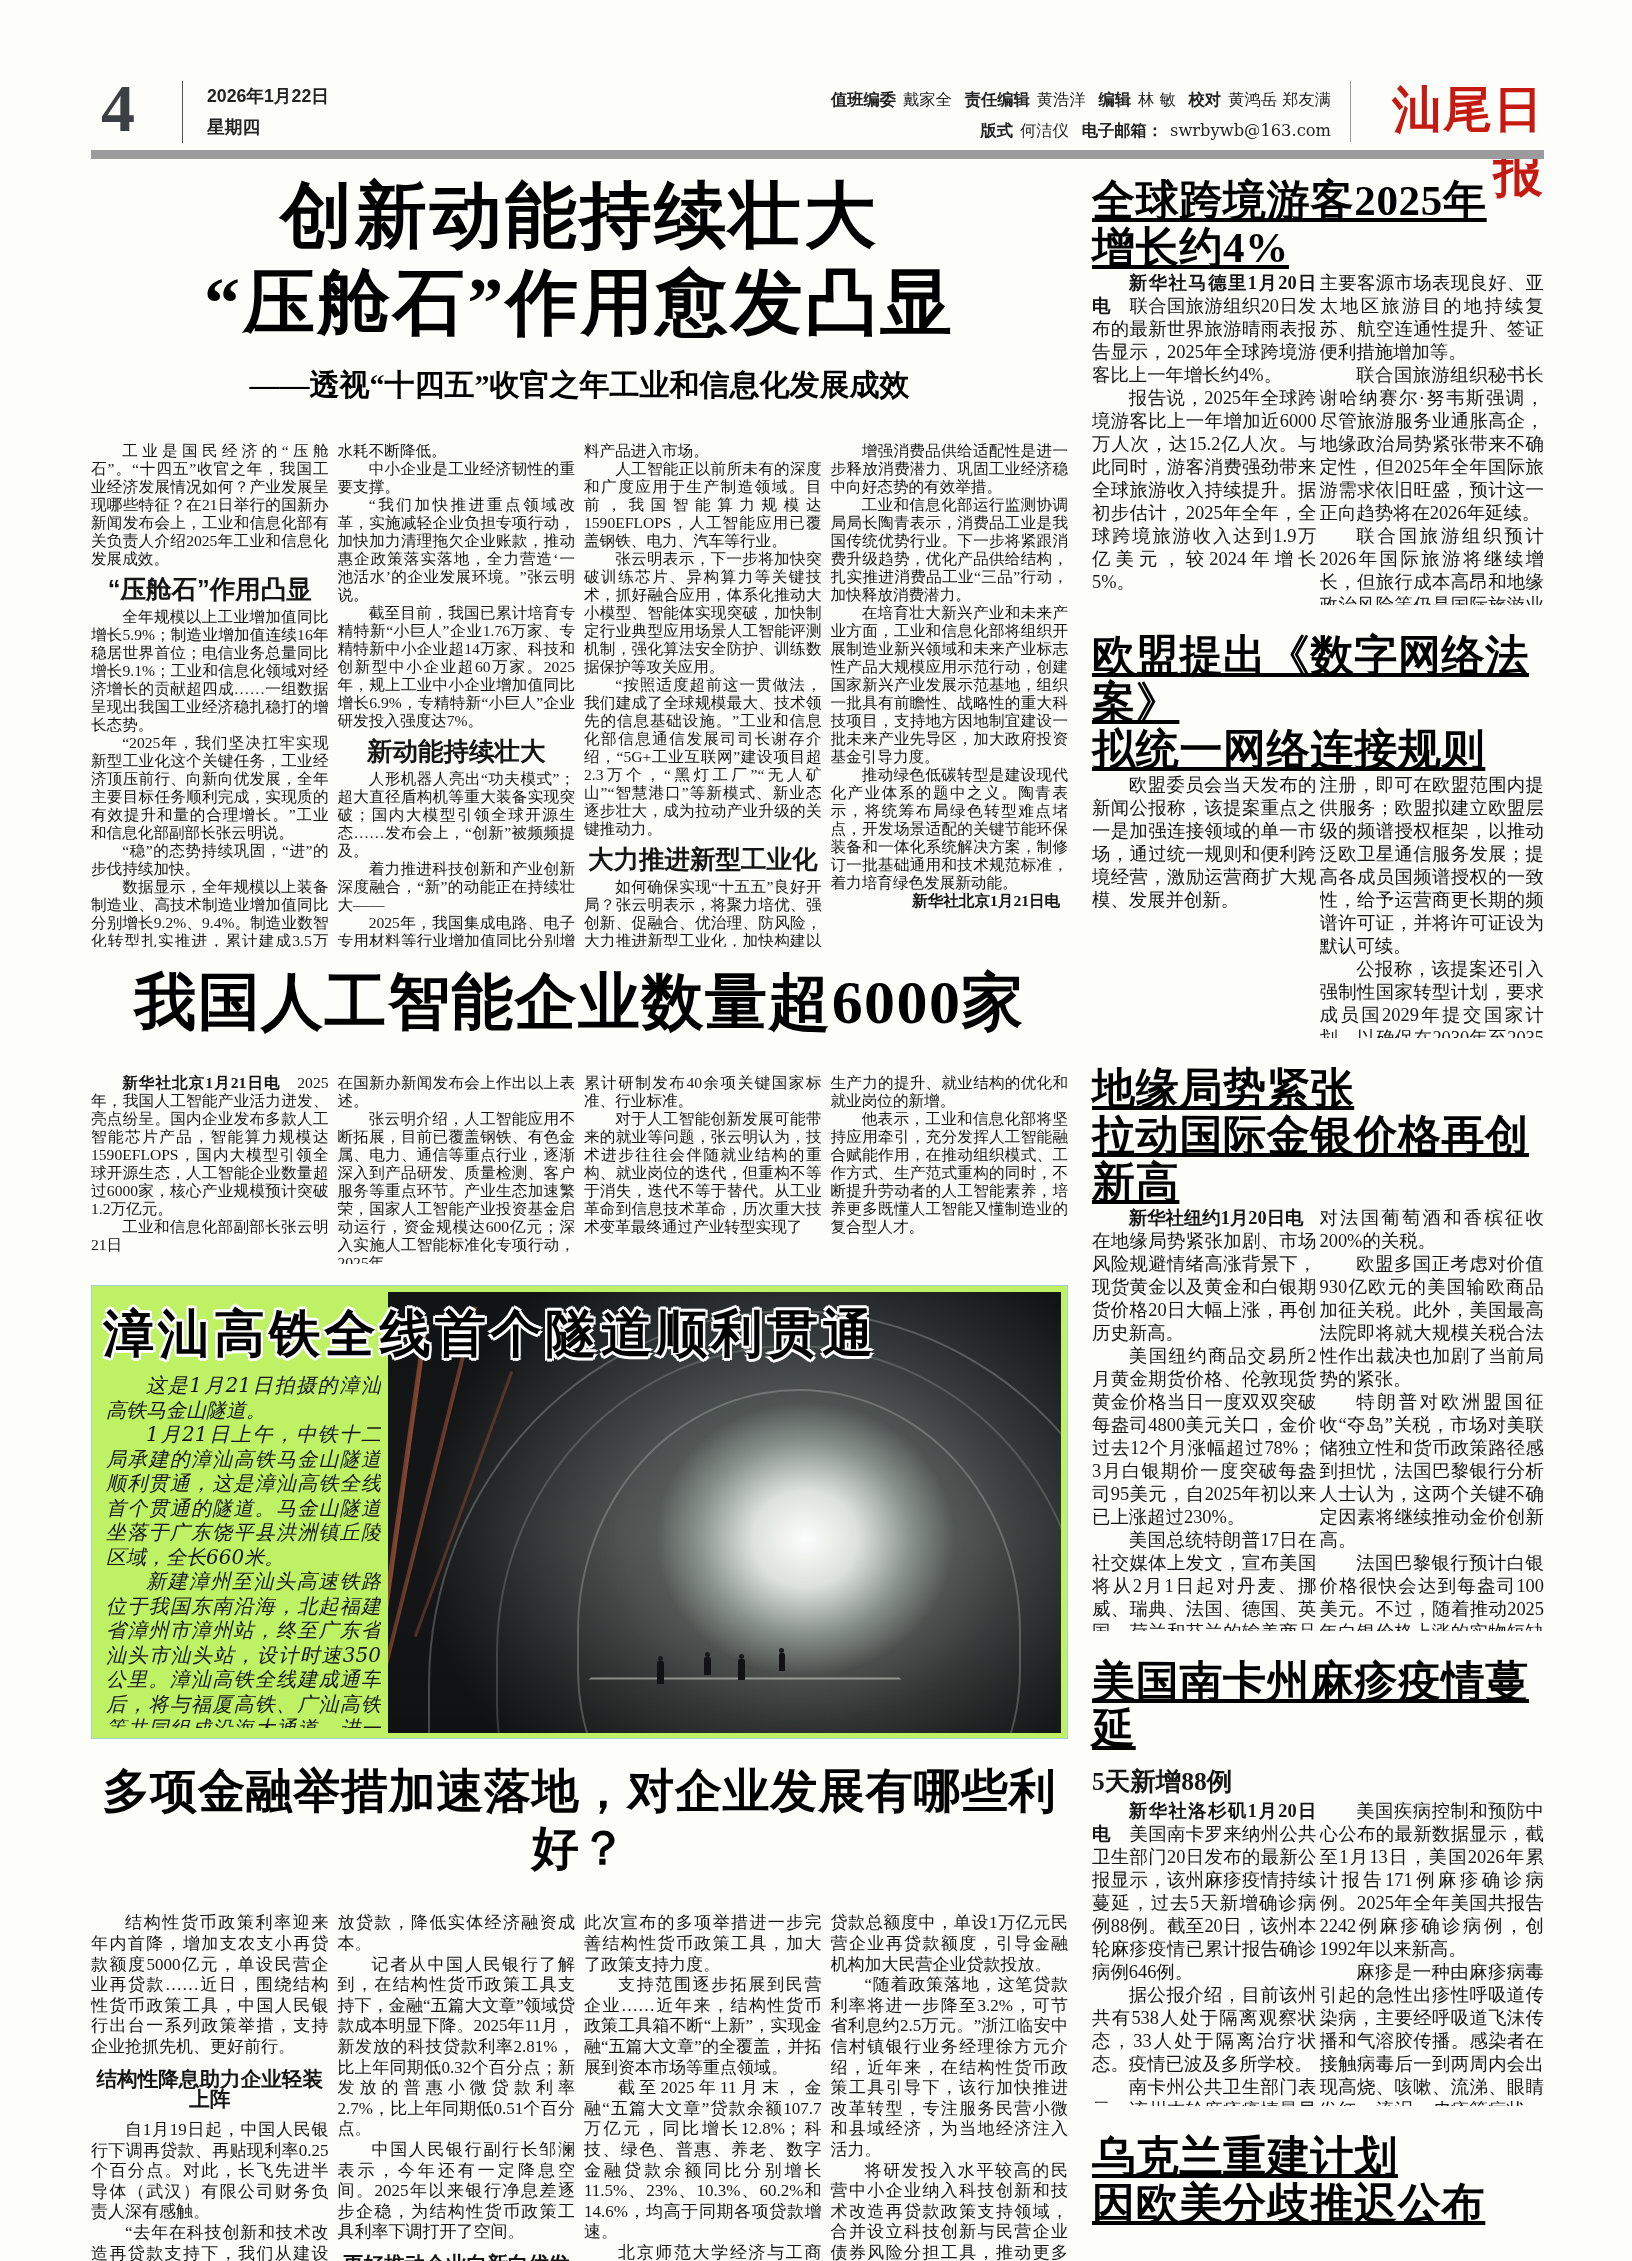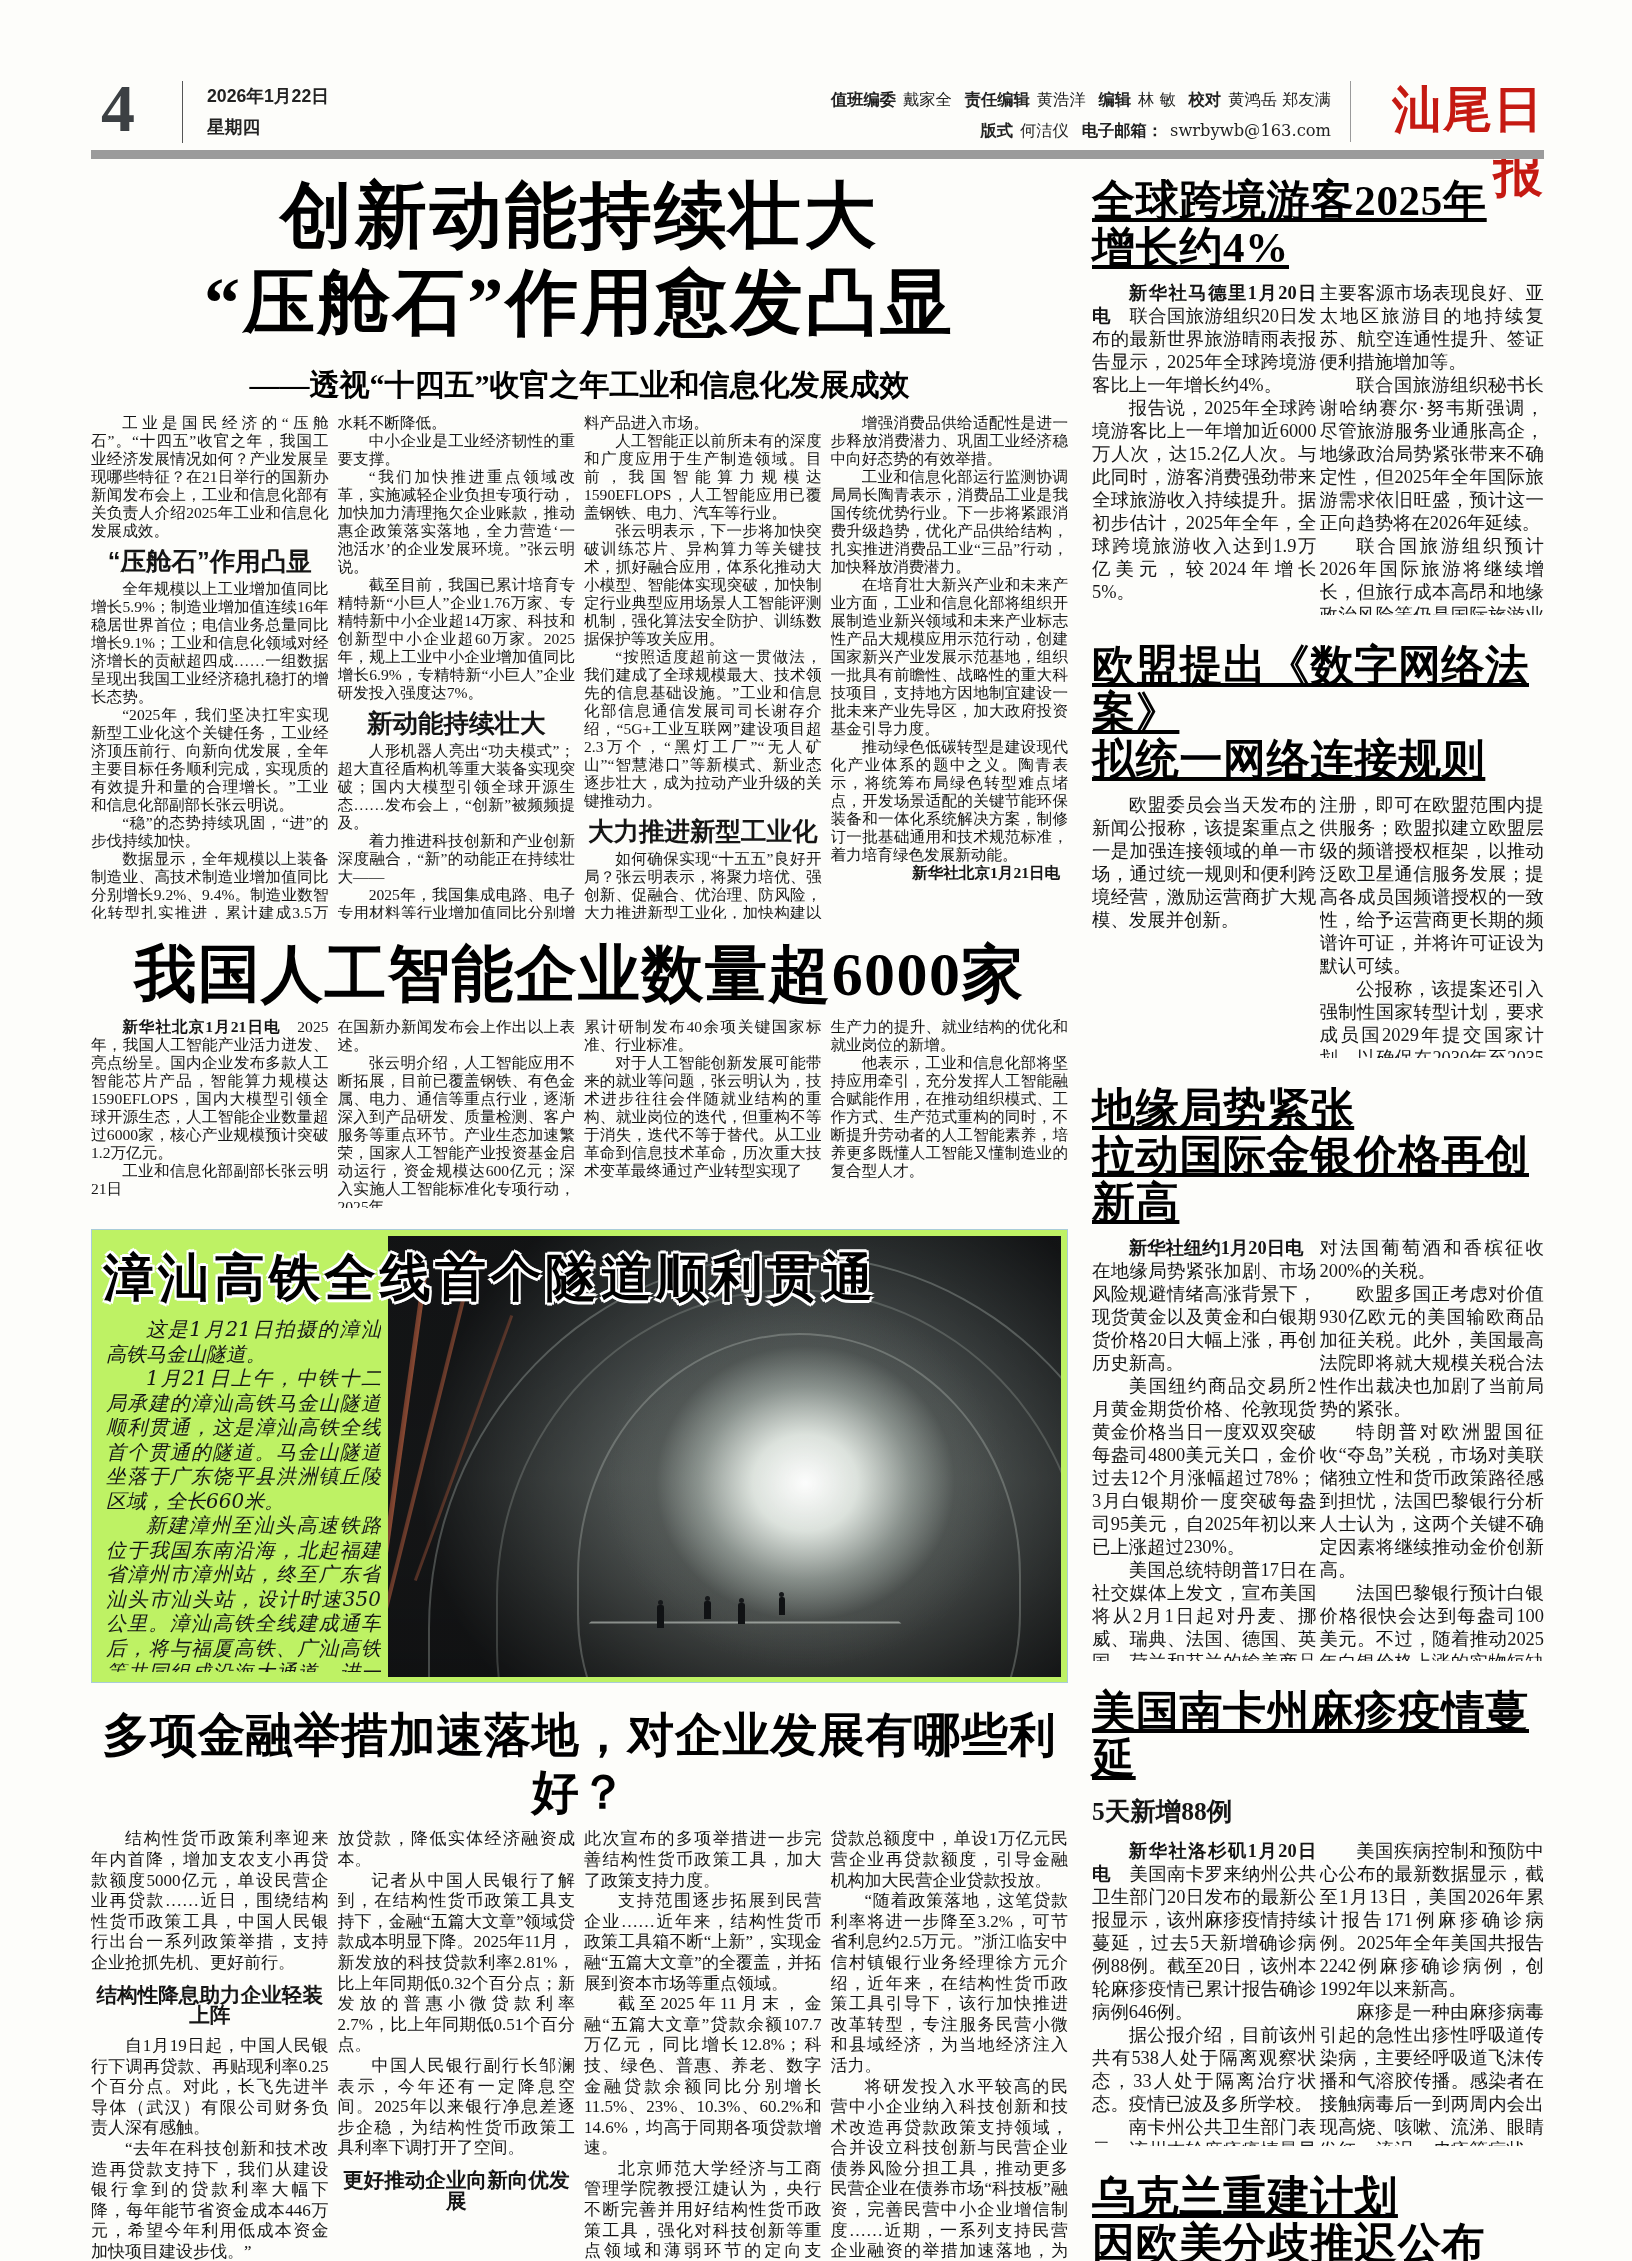--- a/index.html
+++ b/index.html
@@ -28,21 +28,21 @@
 
   .jus { text-align:justify; text-justify:inter-ideograph; }
   .para { text-indent:2em; }
   .para.cont { text-indent:0; }
   .byline { text-align:right; font-weight:bold; padding-right:.5em; }
 
   
   #main-art { position:relative; }
   .main-hl { text-align:center; font-size:72px; font-weight:900; line-height:87px; letter-spacing:2.8px; color:#000; }
   #main-dek { text-align:center; font-size:30px; font-weight:bold; margin-top:18.4px; color:#000; }
-  .colwrap { display:flex; gap:9px; margin-top:8px; }
+  .colwrap { display:flex; gap:9px; margin-top:36px; }
   .colwrap .col { flex:1 1 0; overflow:hidden; }
   #main-art .col { height:505px; font-size:15.6px; line-height:18px; }
   #main-art .col .para { margin:0; }
   .col-sub { text-align:center; font-size:26px; font-weight:900; font-family:"Liberation Sans",sans-serif; margin:11.3px 0 10px; }
   #main-art .col-sub { font-size:25.5px; }
   #ai-art .col-sub, #fin-art .col-sub { font-size:20.6px; }
 
   
   #ai-art { margin-top:20px; }
   #ai-hl { text-align:center; font-size:62px; font-weight:900; line-height:71px; color:#000; letter-spacing:1.4px;}
@@ -76,21 +76,21 @@
 
   
   #fin-art { margin-top:24px; }
   #fin-hl { text-align:center; font-size:47px; font-weight:900; line-height:57px; color:#000; letter-spacing:0.7px; }
   #fin-art .col { height:547px; font-size:17px; line-height:20.6px; }
 
   
   .rail-art { margin-bottom:27px; }
   .rail-hl { font-size:43px; font-weight:900; line-height:47px; color:#000; letter-spacing:0.7px;text-decoration:underline; }
   .rail-sub { font-size:25.5px; font-weight:bold; margin-top:11.3px; }
-  .rail-art .colwrap { margin-top:11px; gap:3px; }
+  .rail-art .colwrap { margin-top:1px; gap:3px; }
   .rail-art .col { font-size:18.4px; line-height:23px; overflow:hidden; }
   .rail-art .para { margin:0; }
 </style>
 </head>
 <body>
 
 <div id="page">
 
   <div id="masthead">
     <div id="page-num">4</div>

